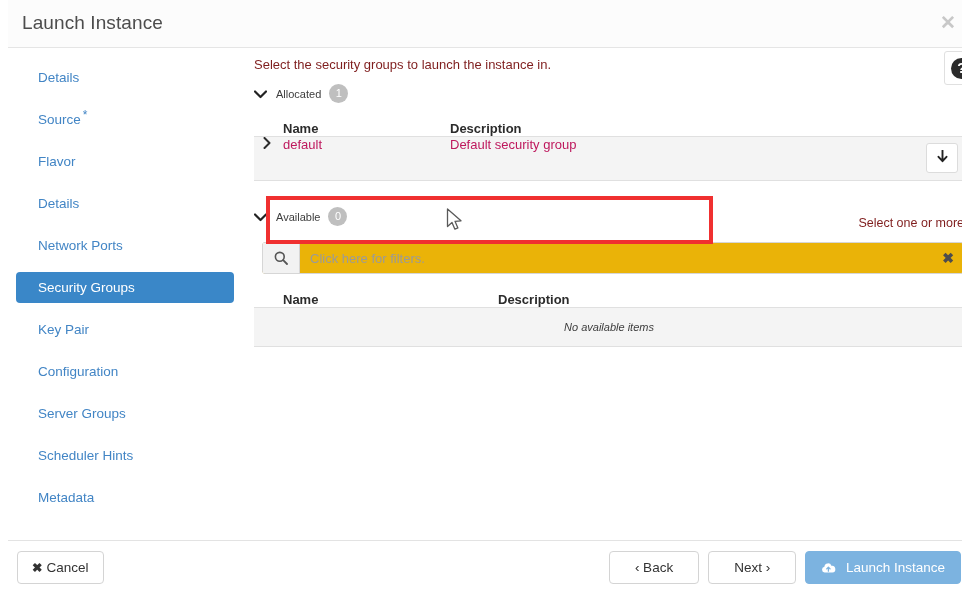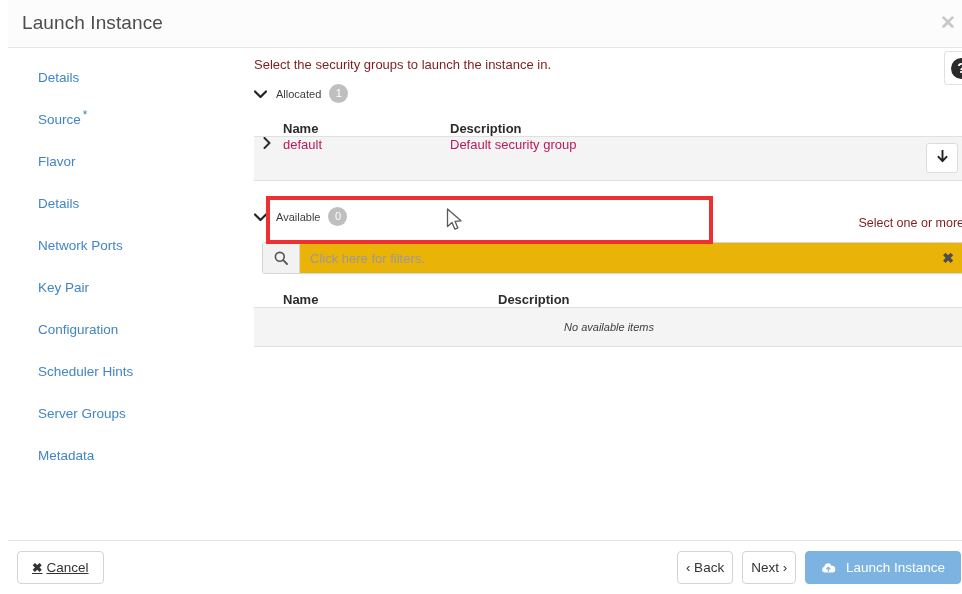--- a/index.html
+++ b/index.html
@@ -328,25 +328,25 @@
   .btn {
     font-family: "Liberation Sans", sans-serif;
     font-size: 13.5px;
     border-radius: 4px;
     box-sizing: border-box;
     cursor: pointer;
     background: #ffffff;
     border: 1px solid #d4d4d4;
     color: #333333;
     height: 33px;
-    padding: 0 8px;
+    padding: 0 25px;
     line-height: 31px;
     white-space: nowrap;
   }
-  .btn-cancel { padding: 0 14px; text-decoration: underline; }
+  .btn-cancel { padding: 0 14px; }
   .btn-group { margin-left: auto; display: flex; gap: 9px; }
   .btn-primary {
     background: #7cb3e0;
     border-color: #7cb3e0;
     color: #ffffff;
     padding: 0 15px;
   }
   .glyph-x { font-weight: 700; margin-right: 4px; font-size: 12.5px; }
   .cloud-icon { margin-right: 6px; vertical-align: -2px; }
 
@@ -380,31 +380,34 @@
       </div>
       <div class="nav-item">
         <span>Flavor</span>
       </div>
       <div class="nav-item">
         <span>Details</span>
       </div>
       <div class="nav-item">
         <span>Network Ports</span>
       </div>
+      <div class="nav-item active">
+        <span>Security Groups</span>
+      </div>
       <div class="nav-item">
         <span>Key Pair</span>
       </div>
       <div class="nav-item">
         <span>Configuration</span>
       </div>
       <div class="nav-item">
+        <span>Server Groups</span>
+      </div>
+      <div class="nav-item">
         <span>Scheduler Hints</span>
-      </div>
-      <div class="nav-item">
-        <span>Server Groups</span>
       </div>
       <div class="nav-item">
         <span>Metadata</span>
       </div>
     </div>
 
     <div class="content">
 
       <div class="intro-text">Select the security groups to launch the instance in.</div>
 

